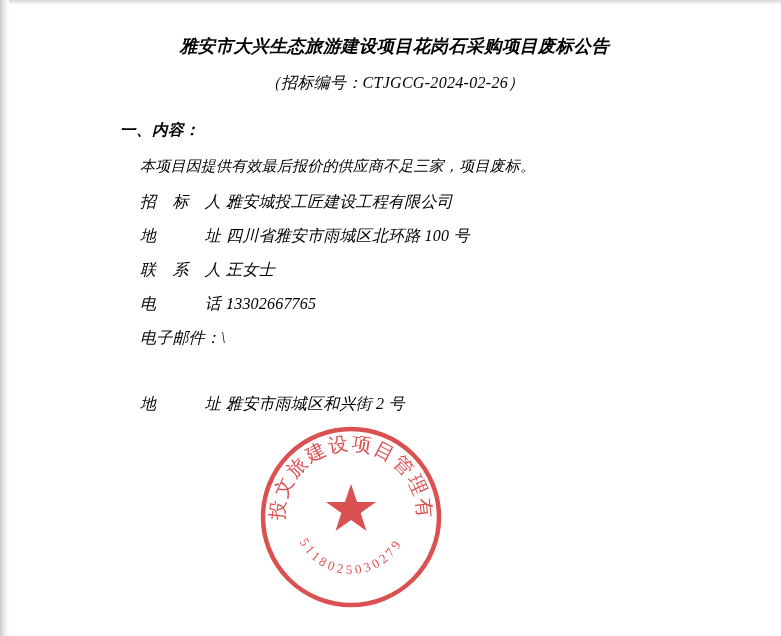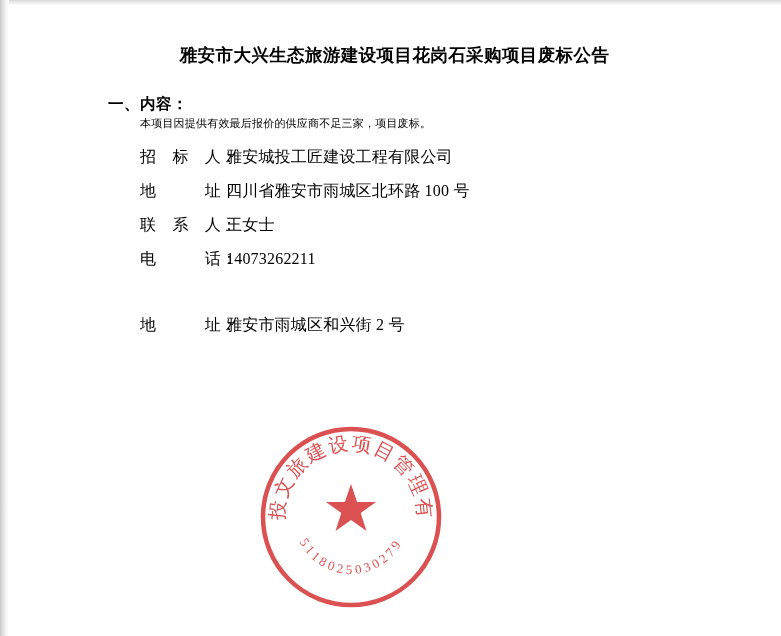--- a/index.html
+++ b/index.html
@@ -34,45 +34,47 @@
   .scan-edge-top {
     position: absolute;
     left: 0;
     top: 0;
     width: 781px;
     height: 5px;
     background: linear-gradient(to bottom, #d8d8d8 0px, #f0f0f0 3px, #ffffff 5px);
   }
   .content {
     position: relative;
-    padding: 10px 56px 0 64px;
+    padding: 1px 56px 0 64px;
+    font-style: italic;
   }
   .doc-title {
     text-align: center;
     font-size: 17.5px;
     font-weight: bold;
     letter-spacing: 0.4px;
     margin-top: 32px;
     line-height: 1.5;
   }
   .doc-subtitle {
     text-align: center;
     font-size: 16px;
     margin-top: 14px;
     letter-spacing: 0.3px;
   }
   .section-heading {
     font-size: 15.5px;
     font-weight: bold;
     margin-top: 26px;
-    margin-left: 44px;
+    margin-left: 56px;
     letter-spacing: 0.5px;
   }
   .section-body {
-    font-size: 11px;
+    font-size: 15px;
+    margin-top: 13px;
     margin-left: 76px;
     letter-spacing: 0.2px;
     line-height: 1.6;
   }
   .contact-block {
     margin-top: 14px;
     margin-left: 76px;
   }
   .contact-row {
     font-size: 16px;
@@ -115,38 +117,42 @@
 <body>
 
 <div class="page">
 
   <div class="scan-edge-top"></div>
   <div class="scan-edge-left"></div>
 
   <div class="content">
 
     <div class="doc-title">雅安市大兴生态旅游建设项目花岗石采购项目废标公告</div>
+    <div class="doc-subtitle">（招标编号：CTJGCG-2024-02-26）</div>
 
     <div class="section-heading">一、内容：</div>
     <div class="section-body">本项目因提供有效最后报价的供应商不足三家，项目废标。</div>
 
 
 
     <div class="contact-block">
       <div class="contact-row">
         <span class="contact-label">招　标　人：</span><span class="contact-value">雅安城投工匠建设工程有限公司</span>
       </div>
       <div class="contact-row">
         <span class="contact-label">地　　　址：</span><span class="contact-value">四川省雅安市雨城区北环路 100 号</span>
       </div>
       <div class="contact-row">
         <span class="contact-label">联　系　人：</span><span class="contact-value">王女士</span>
       </div>
       <div class="contact-row">
-        <span class="contact-label">电　　　话：</span><span class="contact-value">14073262211</span>
+        <span class="contact-label">电　　　话：</span><span class="contact-value">13302667765</span>
+      </div>
+      <div class="contact-row">
+        <span class="contact-label wide">电子邮件：</span><span class="contact-value">\</span>
       </div>
     </div>
 
     <div class="spacer-block"></div>
 
     <div class="contact-block">
       <div class="contact-row">
         <span class="contact-label">地　　　址：</span><span class="contact-value">雅安市雨城区和兴街 2 号</span>
       </div>
 

